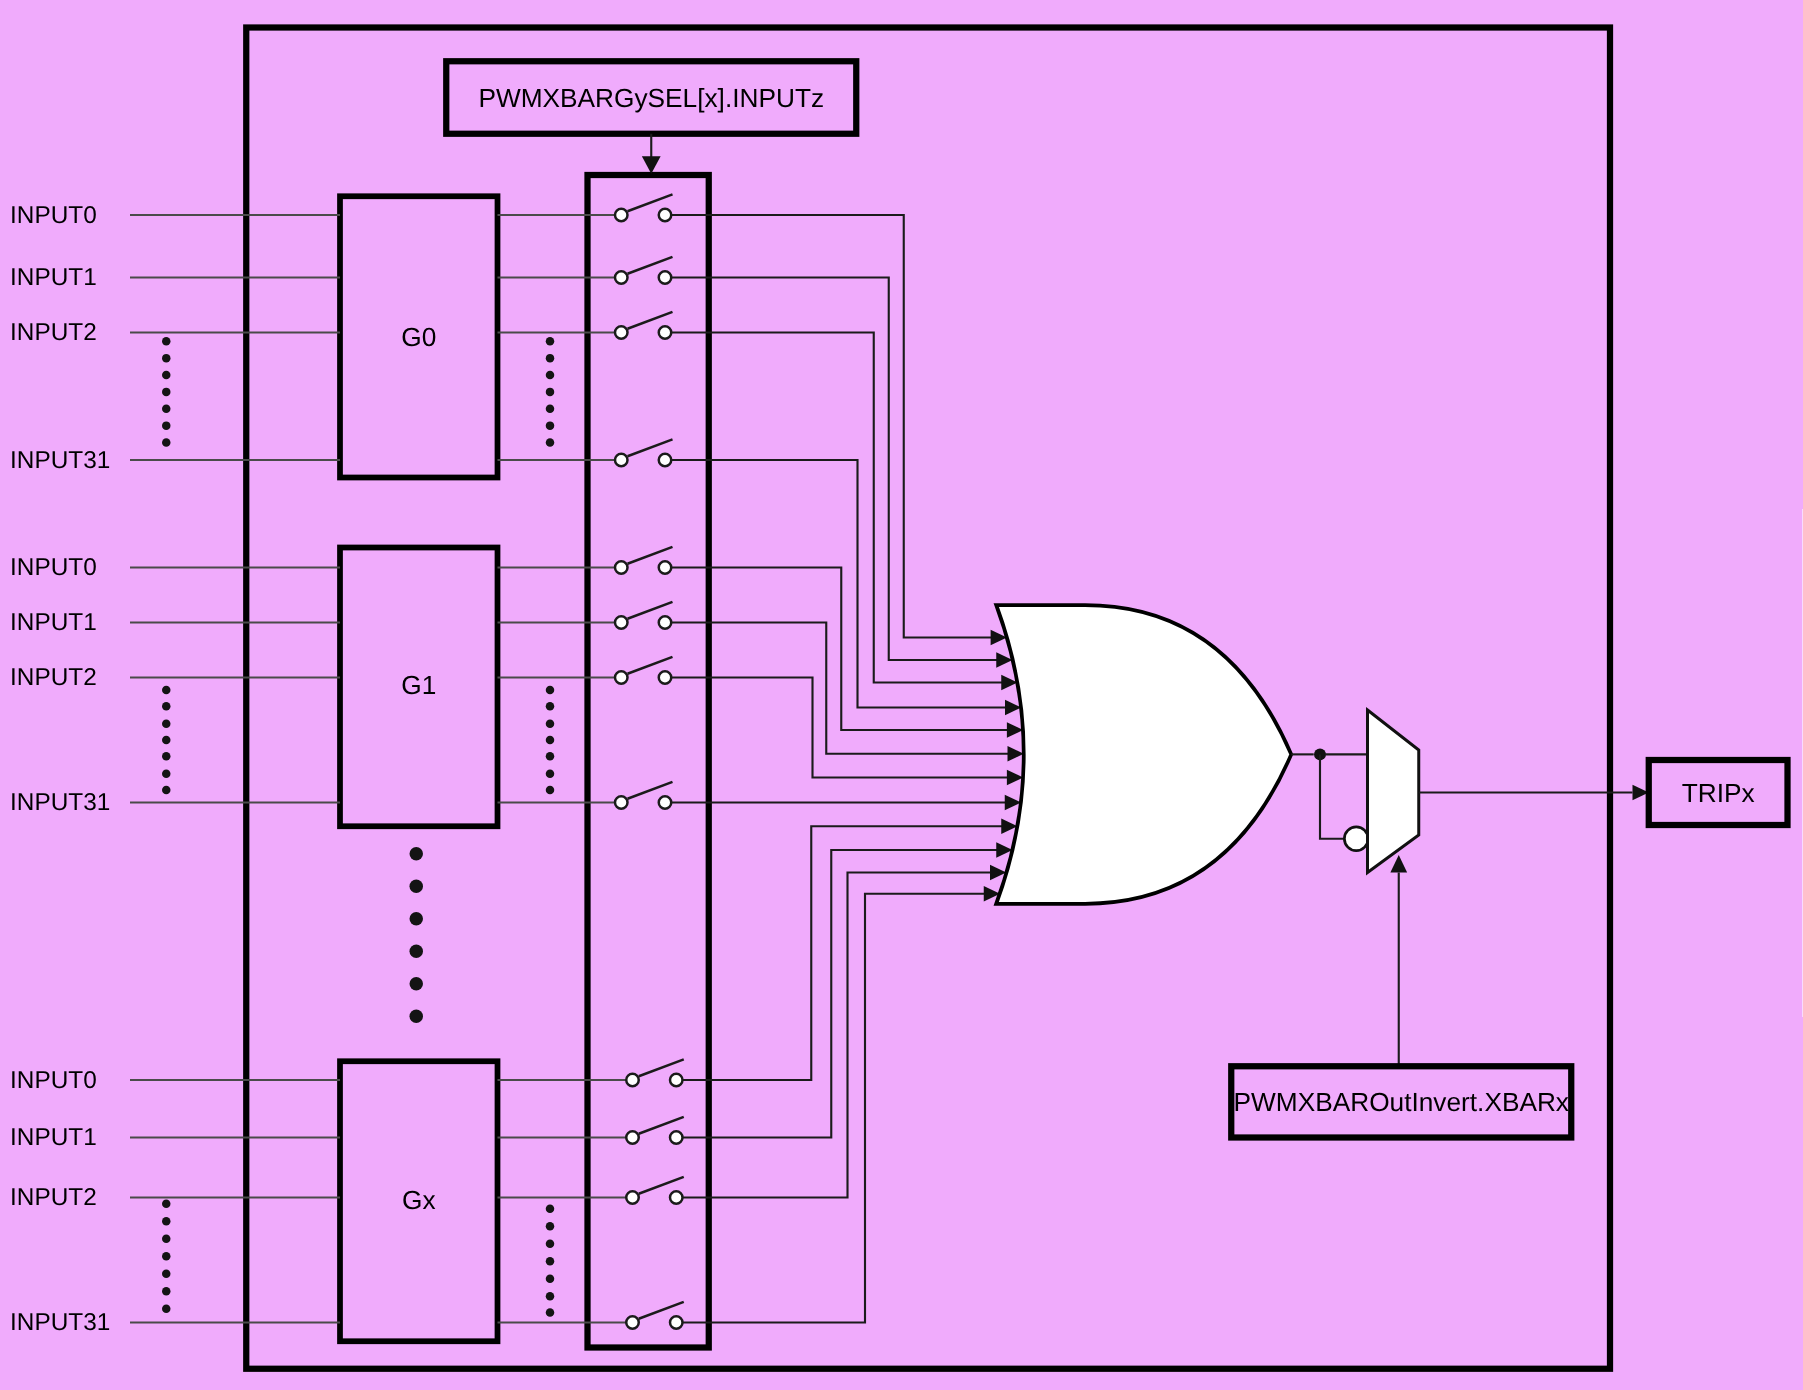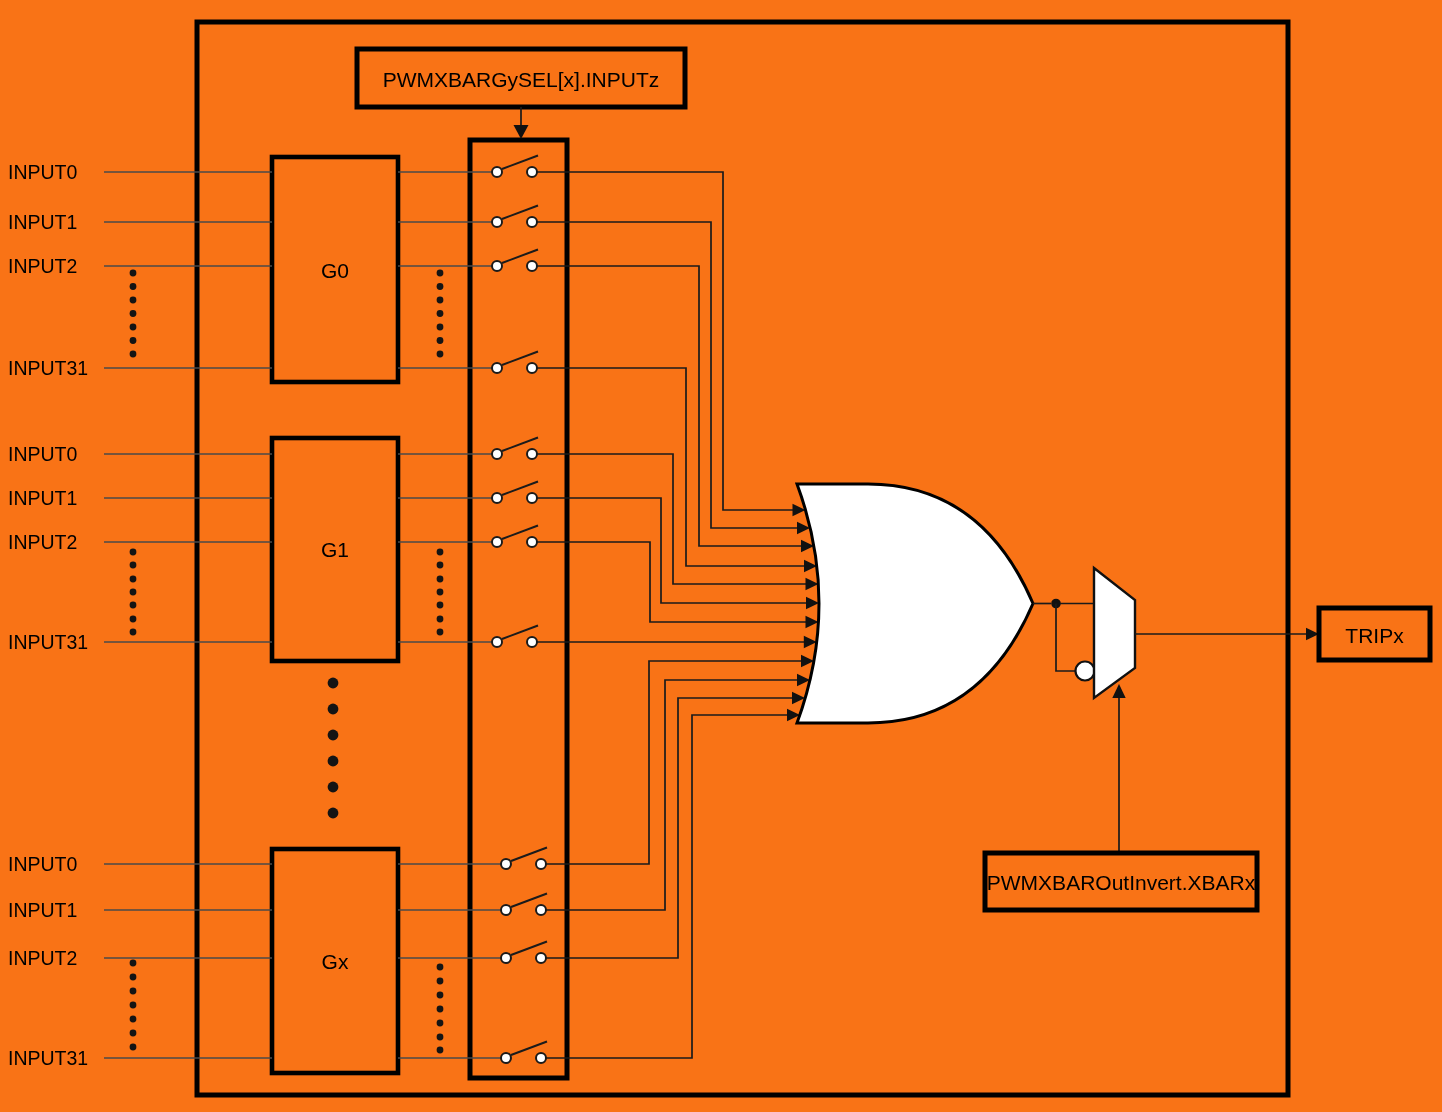--- a/index.html
+++ b/index.html
@@ -1,16 +1,16 @@
 <!DOCTYPE html>
 <html><head>
 <meta charset="utf-8">
 <style>
   html,body{margin:0;padding:0;background:#ffffff;}
-  .stage{position:relative;width:1442px;height:1112px;background:#f97316;overflow:hidden;}
+  .stage{position:relative;width:1442px;height:1112px;background:#f0abfc;overflow:hidden;}
   svg{display:block;}
   
   .boxthick{fill:none;stroke:#000000;stroke-width:5;}
   .boxmid{fill:none;stroke:#000000;stroke-width:4.6;}
   .wire{fill:none;stroke:#4a4a4a;stroke-width:1.6;}
   .net{fill:none;stroke:#1b1b1b;stroke-width:1.7;}
   .swc{fill:#ffffff;stroke:#1b1b1b;stroke-width:2;}
   .blade{fill:none;stroke:#1b1b1b;stroke-width:2;}
   .gate{fill:#ffffff;stroke:#000000;stroke-width:3;}
   .mux{fill:#ffffff;stroke:#111111;stroke-width:2.4;}

